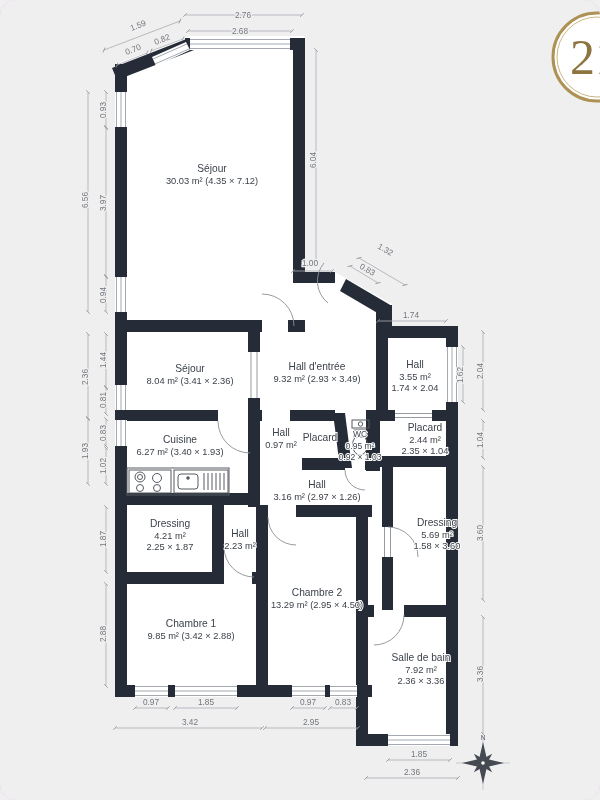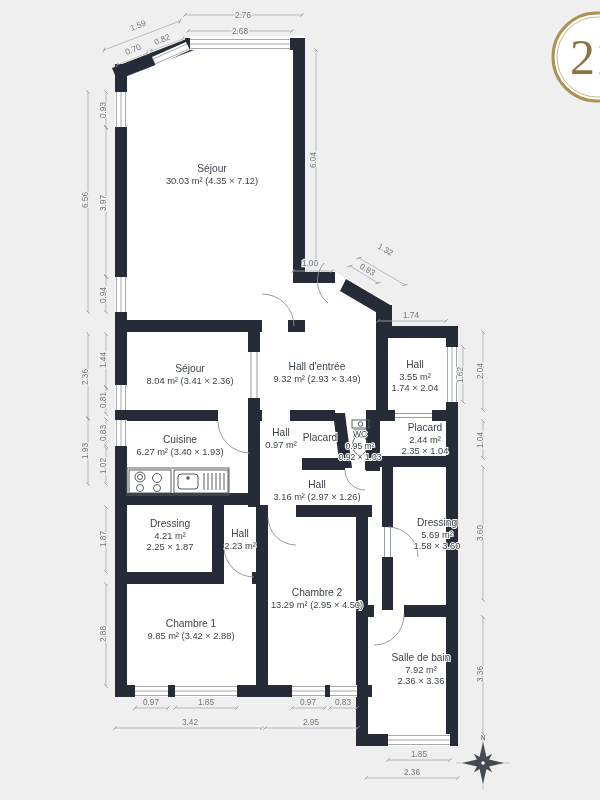--- a/index.html
+++ b/index.html
@@ -1,17 +1,17 @@
 <!DOCTYPE html>
 <html><head>
 <meta charset="utf-8">
 <style>
   html,body{margin:0;padding:0;background:#efeff0;}
   .stage{position:relative;width:600px;height:800px;background:#f0abfc;overflow:hidden;
-         font-family:"Liberation Sans",sans-serif;}
+         font-family:"Liberation Sans",sans-serif;border-radius:16px;}
   svg{position:absolute;left:0;top:0;}
   .w{fill:#252c38;stroke:none;}
   .dimline{stroke:#a9acb1;stroke-width:0.8;fill:none;}
   .winline{stroke:#9aa0a6;stroke-width:0.9;fill:none;}
   .door{stroke:#8a8f96;fill:none;stroke-width:0.9;}
   .thin{stroke:#8a8f96;fill:none;stroke-width:0.9;}
   .fix{stroke:#565b62;fill:none;stroke-width:1;}
   text{text-anchor:middle;}
   .dimtext{font:8.3px "Liberation Sans",sans-serif;fill:#73777c;
            stroke:#efeff0;stroke-width:2.5px;paint-order:stroke;}

